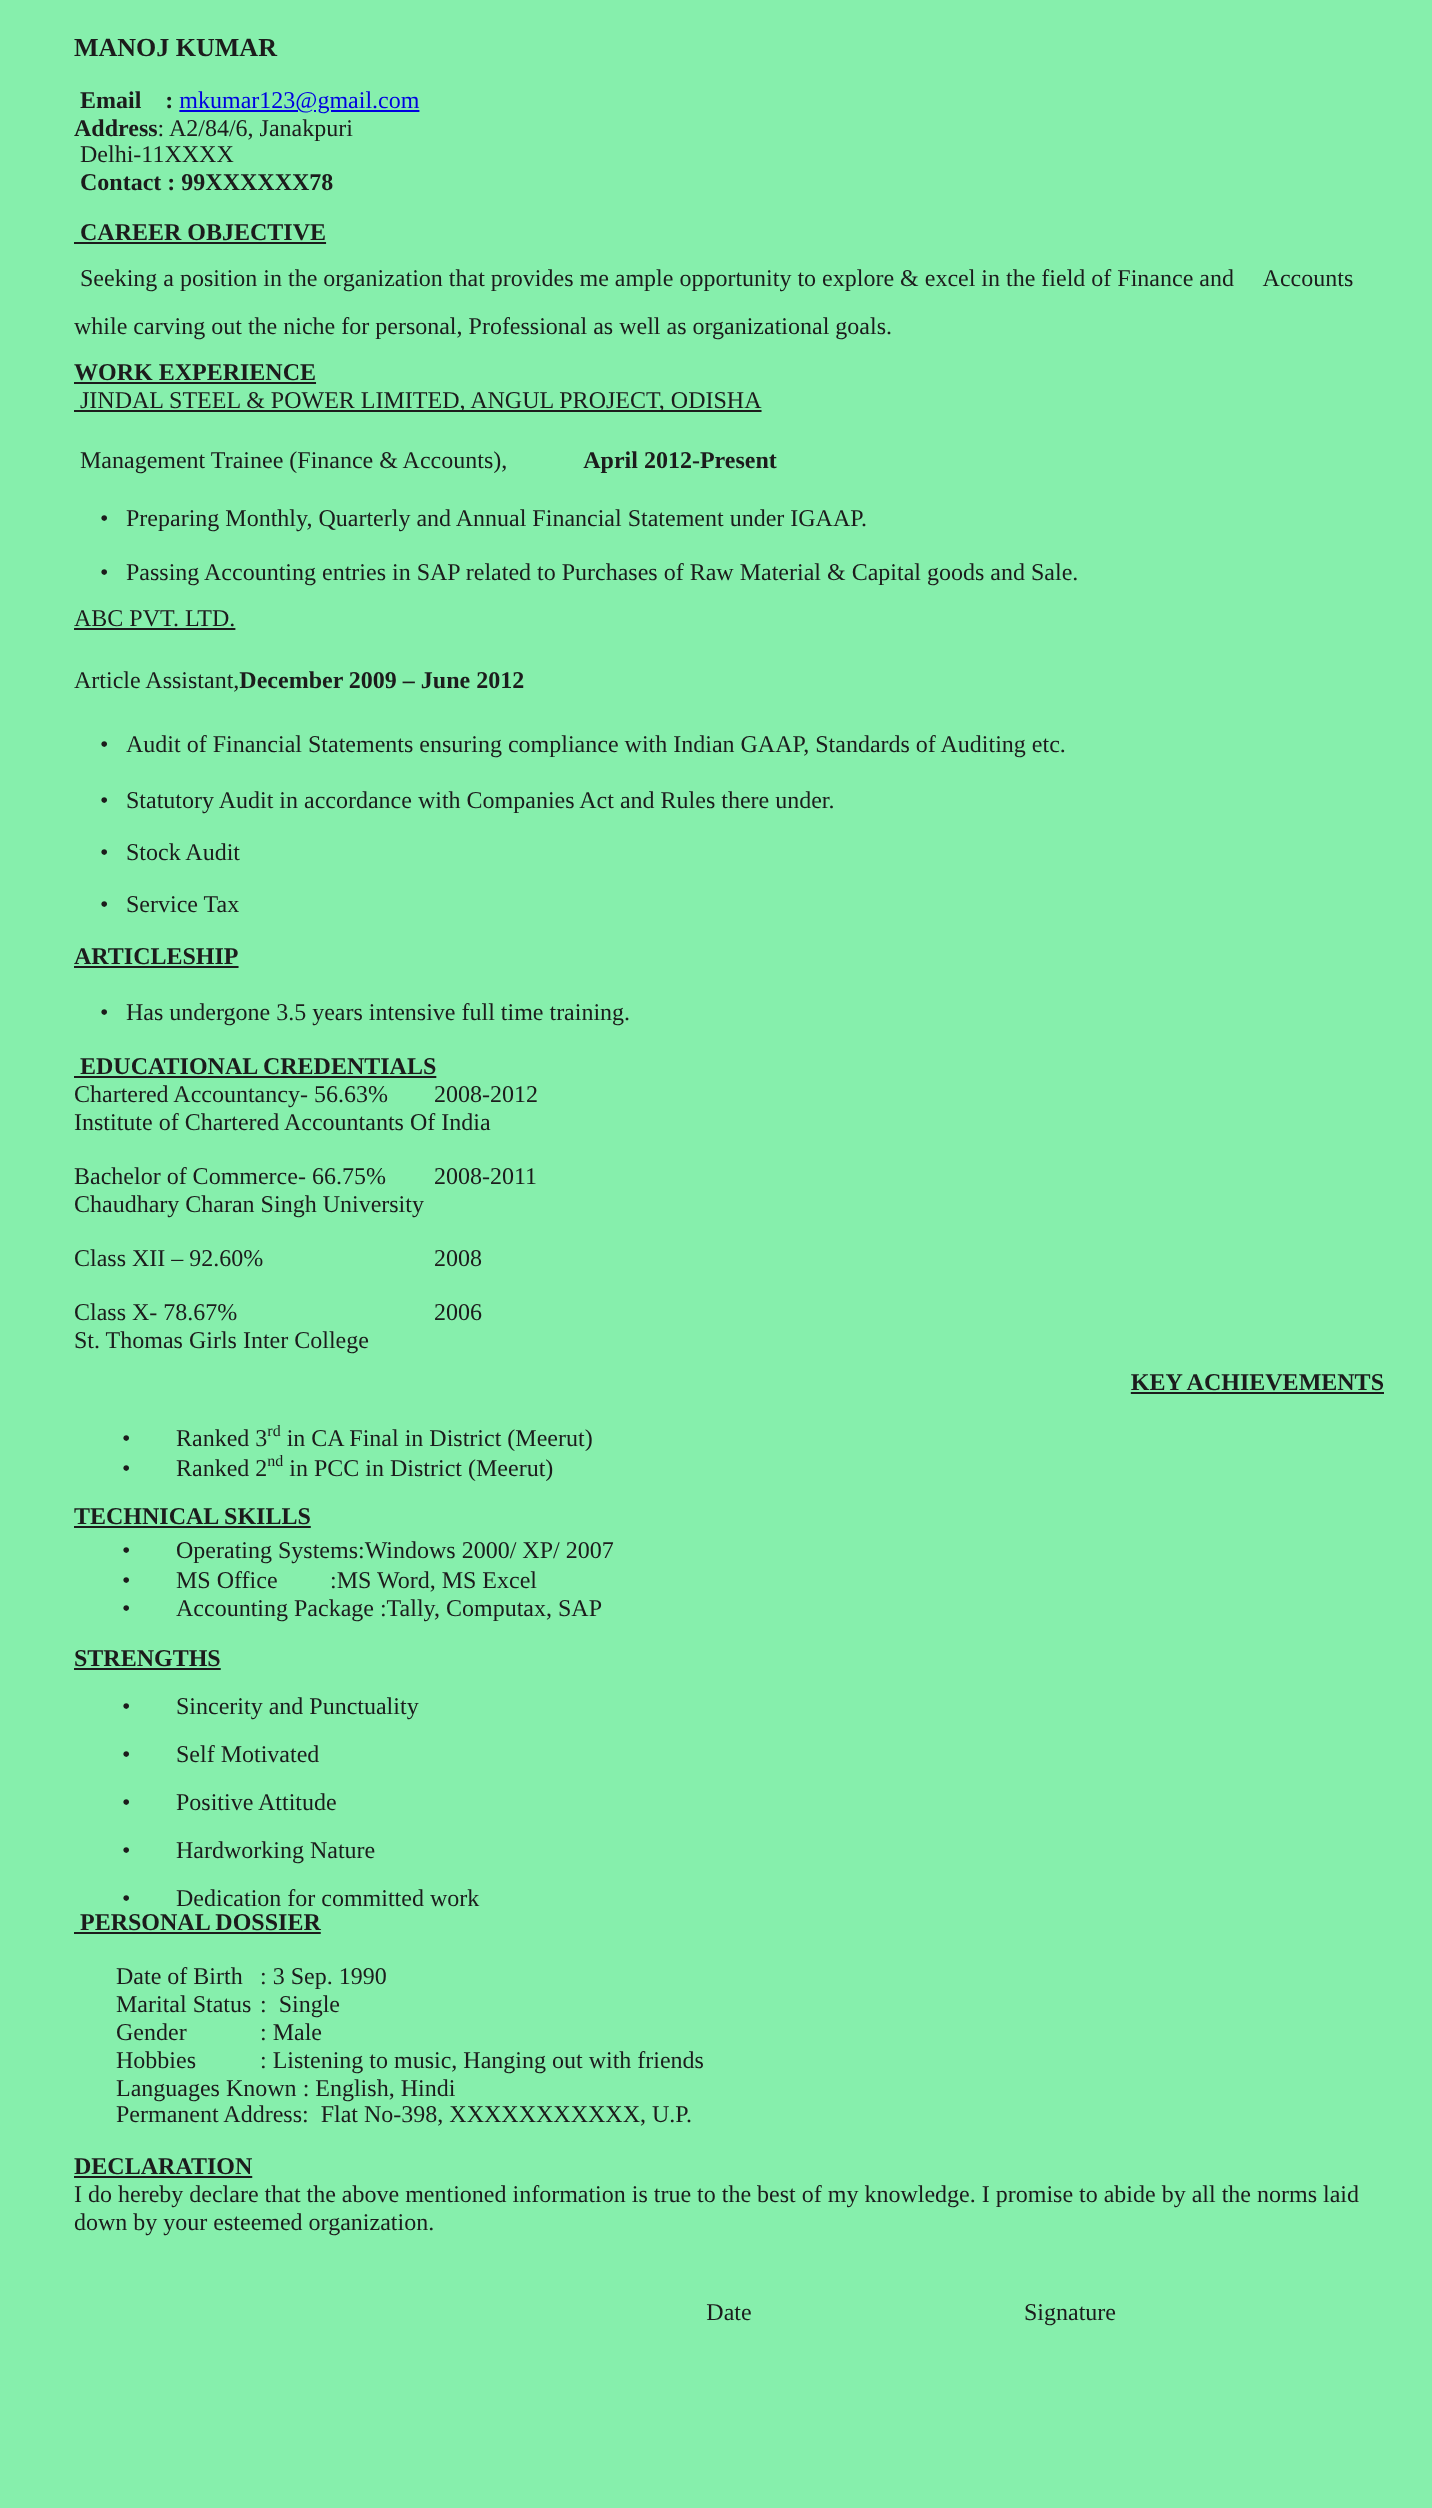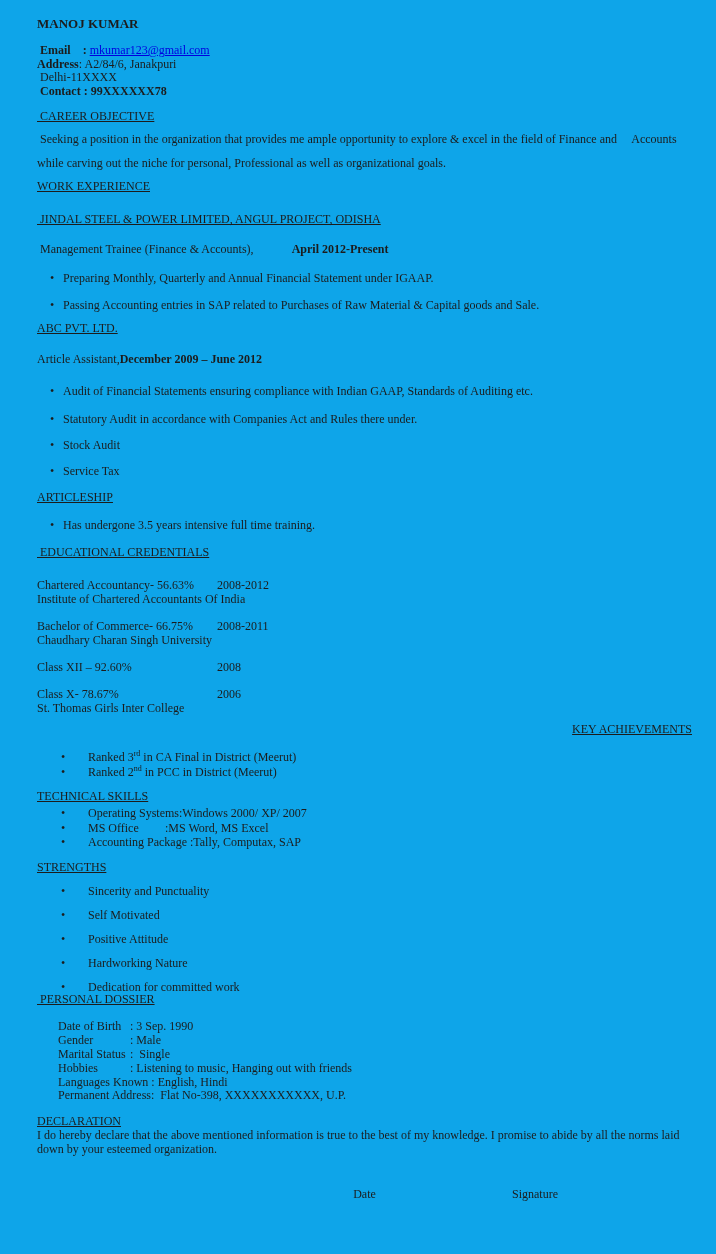--- a/index.html
+++ b/index.html
@@ -1,36 +1,36 @@
 <!DOCTYPE html>
 <html><head>
 <meta charset="utf-8">
 <style>
   html,body{margin:0;padding:0;background:#ffffff;}
   .doc{
     width:716px;height:1254px;box-sizing:border-box;
-    padding:17px 24px 0 37px;background:#0ea5e9;color:#1c1c1c;
+    padding:17px 24px 0 37px;background:#86efac;color:#1c1c1c;
     font-family:"Liberation Serif","DejaVu Serif",serif;
     font-size:12px;line-height:14px;position:relative;overflow:hidden;
   }
   .b{font-weight:bold;}
   .pre{white-space:pre-wrap;}
   .name{font-size:13px;font-weight:bold;line-height:14px;}
   .contact-block{margin-top:13px;line-height:13.6px;}
   .link{color:#0000e0;text-decoration:underline;cursor:pointer;}
-  .sec{font-weight:normal;text-decoration:underline;white-space:pre-wrap;line-height:14px;}
+  .sec{font-weight:bold;text-decoration:underline;white-space:pre-wrap;line-height:14px;}
   .company{text-decoration:underline;white-space:pre-wrap;}
   .obj{margin-top:5px;line-height:23.5px;white-space:pre-wrap;}
   .decl{margin-top:0;line-height:14px;white-space:pre-wrap;}
   .mt-obj{margin-top:11px;} .mt-we{margin-top:4px;}
   .mt-1{margin-top:1px;} .mt-3{margin-top:3px;} .mt-7{margin-top:7px;text-align:right;}
   .mt-9{margin-top:9px;} .mt-10{margin-top:10px;} .mt-11{margin-top:11px;}
   .mt-12{margin-top:12px;} .mt-13{margin-top:13px;} .mt-14{margin-top:14px;}
   .mt-15{margin-top:15px;} .mt-16{margin-top:16px;} .mt-17{margin-top:17px;}
-  .mt-18{margin-top:18px;} .mt-19{margin-top:19px;} .mt-31{margin-top:31px;}
+  .mt-18{margin-top:18px;} .mt-19{} .mt-31{margin-top:31px;}
   .mt-n2{margin-top:-2px;}
   .g38{margin-left:38px;} .g12{margin-left:0;}
   .brow{display:flex;}
   .dot{flex:0 0 27px;margin-left:24px;}
   .dot2{flex:0 0 13px;margin-left:13px;}
   .skill{line-height:14.5px;}
   .slabel{flex:0 0 auto;min-width:77px;}
   .deg{display:inline-block;width:180px;}
   .edu{line-height:14px;}
   .drow{display:flex;padding-left:21px;line-height:13.9px;}
@@ -161,26 +161,26 @@
       <span>Dedication for committed work</span>
     </div>
 
   <div class="sec mt-n2"> PERSONAL DOSSIER</div>
   <div class="mt-14">
     <div class="drow">
         <span class="dlabel">Date of Birth</span>
         <span class="pre">: 3 Sep. 1990</span>
       </div>
     <div class="drow">
+        <span class="dlabel">Marital Status</span>
+        <span class="pre">:  Single</span>
+      </div>
+    <div class="drow">
         <span class="dlabel">Gender</span>
         <span class="pre">: Male</span>
-      </div>
-    <div class="drow">
-        <span class="dlabel">Marital Status</span>
-        <span class="pre">:  Single</span>
       </div>
     <div class="drow">
         <span class="dlabel">Hobbies</span>
         <span class="pre">: Listening to music, Hanging out with friends</span>
       </div>
     <div class="drow">
         <span class="dlabel pre">Languages Known </span>
         <span class="pre">: English, Hindi</span>
       </div>
     <div class="drow">

